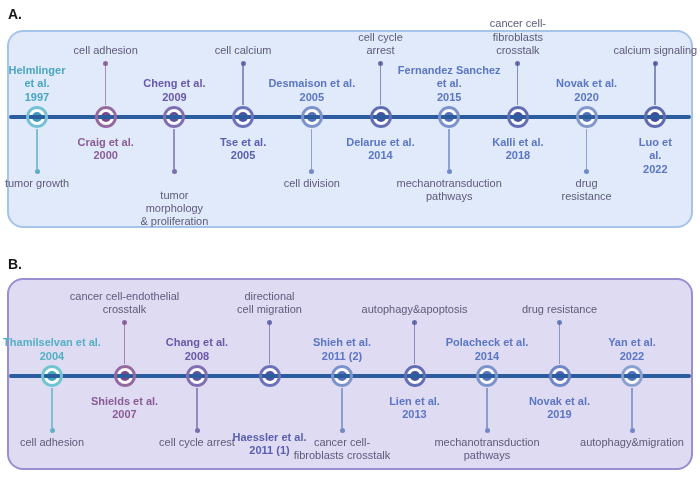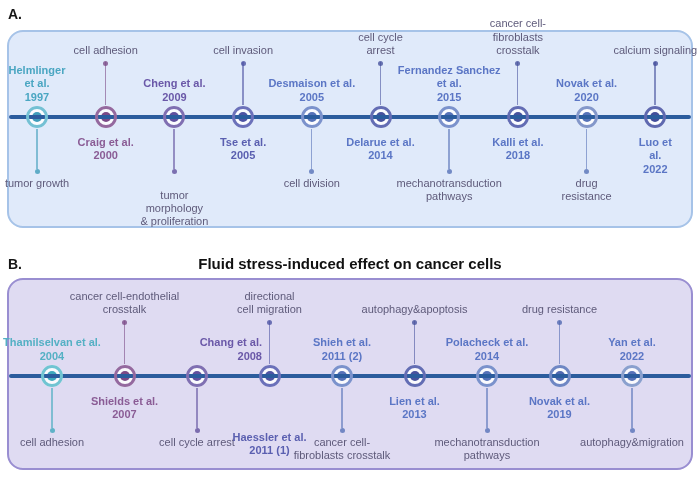--- a/index.html
+++ b/index.html
@@ -37,21 +37,20 @@
 </head>
 <body>
 
 <div class="page">
 
   <div class="panel-label" style="top:6px">A.</div>
   <div class="panel-box" id="box-0" style="top: 30px; height: 198px; background: rgb(224, 234, 250); border-color: rgb(166, 195, 232);"></div>
   <div class="timeline-line" id="line-0" style="top: 115px; background: rgb(43, 92, 157);"></div>
 
   <div class="panel-label" style="top:256px">B.</div>
-  <div class="panel-title" style="top:255px">Fluid stress-induced effect on cancer cells</div>
   <div class="panel-box" id="box-1" style="top: 278px; height: 192px; background: rgb(223, 219, 242); border-color: rgb(153, 142, 209);"></div>
   <div class="timeline-line" id="line-1" style="top: 374px; background: rgb(43, 92, 157);"></div>
 
   <div class="node-layer" id="nodes-0">
       <div class="node-group" style="left: 37px; top: 117px;">
         <i class="halo"></i>
         <i class="dot" style="background: rgb(63, 156, 186);"></i>
         <i class="linecap" style="background: rgb(43, 92, 157);"></i>
         <i class="ring" style="border-color: rgb(116, 192, 212);"></i>
         <div class="author author-above" style="color: rgb(74, 166, 194);">Helmlinger
@@ -87,21 +86,21 @@
       </div>
       <div class="node-group" style="left: 243.1px; top: 117px;">
         <i class="halo"></i>
         <i class="dot" style="background: rgb(78, 84, 164);"></i>
         <i class="linecap" style="background: rgb(43, 92, 157);"></i>
         <i class="ring" style="border-color: rgb(107, 113, 186);"></i>
         <div class="author author-below" style="color: rgb(90, 95, 176);">Tse et al.
 2005</div>
         <i class="connector connector-above" style="background: rgba(78, 84, 164, 0.6);"></i>
         <i class="enddot enddot-above" style="background: rgba(78, 84, 164, 0.8);"></i>
-        <div class="effect effect-above" style="color: rgb(94, 90, 122);">cell invasion</div>
+        <div class="effect effect-above" style="color: rgb(94, 90, 122);">cell calcium</div>
       </div>
       <div class="node-group" style="left: 311.8px; top: 117px;">
         <i class="halo"></i>
         <i class="dot" style="background: rgb(86, 114, 184);"></i>
         <i class="linecap" style="background: rgb(43, 92, 157);"></i>
         <i class="ring" style="border-color: rgb(123, 146, 204);"></i>
         <div class="author author-above" style="color: rgb(91, 118, 197);">Desmaison et al.
 2005</div>
         <i class="connector connector-below" style="background: rgba(86, 114, 184, 0.6);"></i>
         <i class="enddot enddot-below" style="background: rgba(86, 114, 184, 0.8);"></i>
@@ -192,21 +191,21 @@
         <i class="connector connector-above" style="background: rgba(123, 74, 135, 0.6);"></i>
         <i class="enddot enddot-above" style="background: rgba(123, 74, 135, 0.8);"></i>
         <div class="effect effect-above" style="color: rgb(94, 90, 122);">cancer cell-endothelial
 crosstalk</div>
       </div>
       <div class="node-group" style="left: 197px; top: 376px;">
         <i class="halo"></i>
         <i class="dot" style="background: rgb(97, 80, 158);"></i>
         <i class="linecap" style="background: rgb(43, 92, 157);"></i>
         <i class="ring" style="border-color: rgb(127, 111, 178);"></i>
-        <div class="author author-above" style="color: rgb(106, 88, 168); text-align: right;">Chang et al.
+        <div class="author author-above" style="color: rgb(106, 88, 168);">Chang et al.
 2008</div>
         <i class="connector connector-below" style="background: rgba(97, 80, 158, 0.6);"></i>
         <i class="enddot enddot-below" style="background: rgba(97, 80, 158, 0.8);"></i>
         <div class="effect effect-below" style="color: rgb(94, 90, 122);">cell cycle arrest</div>
       </div>
       <div class="node-group" style="left: 269.5px; top: 376px;">
         <i class="halo"></i>
         <i class="dot" style="background: rgb(78, 84, 164);"></i>
         <i class="linecap" style="background: rgb(43, 92, 157);"></i>
         <i class="ring" style="border-color: rgb(107, 113, 186);"></i>

